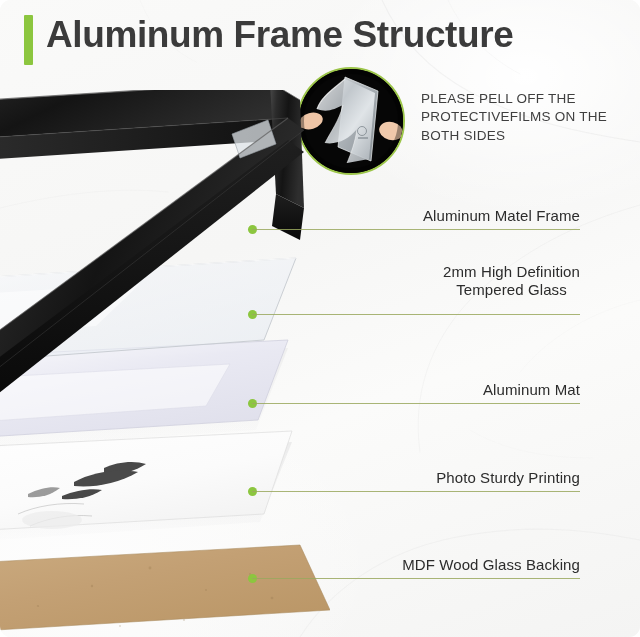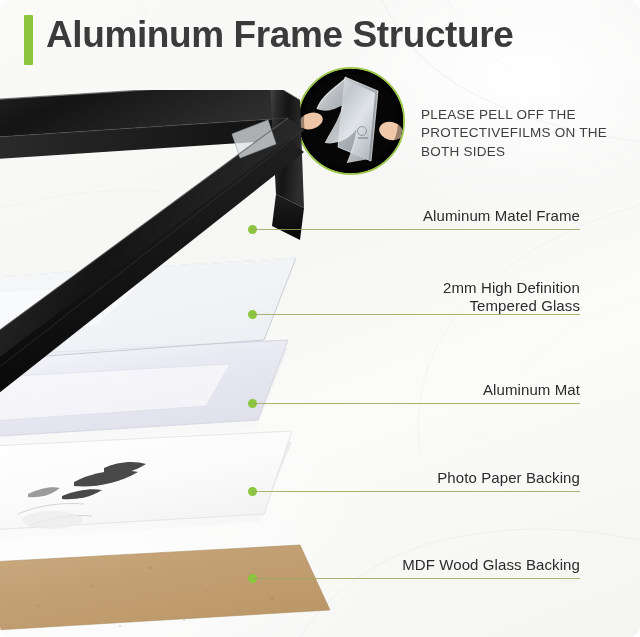--- a/index.html
+++ b/index.html
@@ -58,21 +58,21 @@
     width: 108px; height: 108px;
     border-radius: 50%;
     border: 2px solid #9cc54a;
     overflow: hidden;
     background: #050505;
   }
   .film-badge svg { display: block; }
 
   .film-note {
     position: absolute;
-    left: 421px; top: 106px;
+    left: 421px; top: 90px;
     width: 205px;
     font-size: 13.5px;
     line-height: 1.36;
     letter-spacing: .25px;
     color: #3f3f3f;
   }
 
   
   #product { position: absolute; left: 0; top: 90px; width: 330px; height: 547px; }
 
@@ -91,29 +91,29 @@
     left: 252px;
     right: 60px;
     top: 0;
     height: 1px;
     background: #9aa85e;
     opacity: .85;
   }
   .callout .label {
     position: absolute;
     right: 60px;
-    text-align: right;
+    text-align: center;
     font-size: 15px;
     color: #2c2c2c;
     letter-spacing: .1px;
     white-space: pre-line;
     line-height: 1.16;
   }
   .callout.one-line .label { bottom: 5px; }
-  .callout.two-line .label { bottom: 0; }
+  .callout.two-line .label { bottom: 16px; }
 </style>
 </head>
 <body>
 
 <div id="stage">
 
   <div class="marble-base"></div>
   <svg class="veins" width="640" height="637" viewBox="0 0 640 637">
     <g fill="none" stroke="#dadada" stroke-linecap="round">
       <path d="M382 0 C 400 40, 430 70, 470 92 C 515 116, 560 130, 640 142" stroke-width="1.1" opacity=".5"></path>
@@ -320,21 +320,21 @@
 
   <div class="callout one-line" style="top:403px;">
     <span class="dot"></span>
     <span class="rule"></span>
     <span class="label">Aluminum Mat</span>
   </div>
 
   <div class="callout one-line" style="top:491px;">
     <span class="dot"></span>
     <span class="rule"></span>
-    <span class="label">Photo Paper Backing</span>
+    <span class="label">Photo Sturdy Printing</span>
   </div>
 
   <div class="callout one-line" style="top:578px;">
     <span class="dot"></span>
     <span class="rule"></span>
     <span class="label">MDF Wood Glass Backing</span>
   </div>
 
 </div>
 

